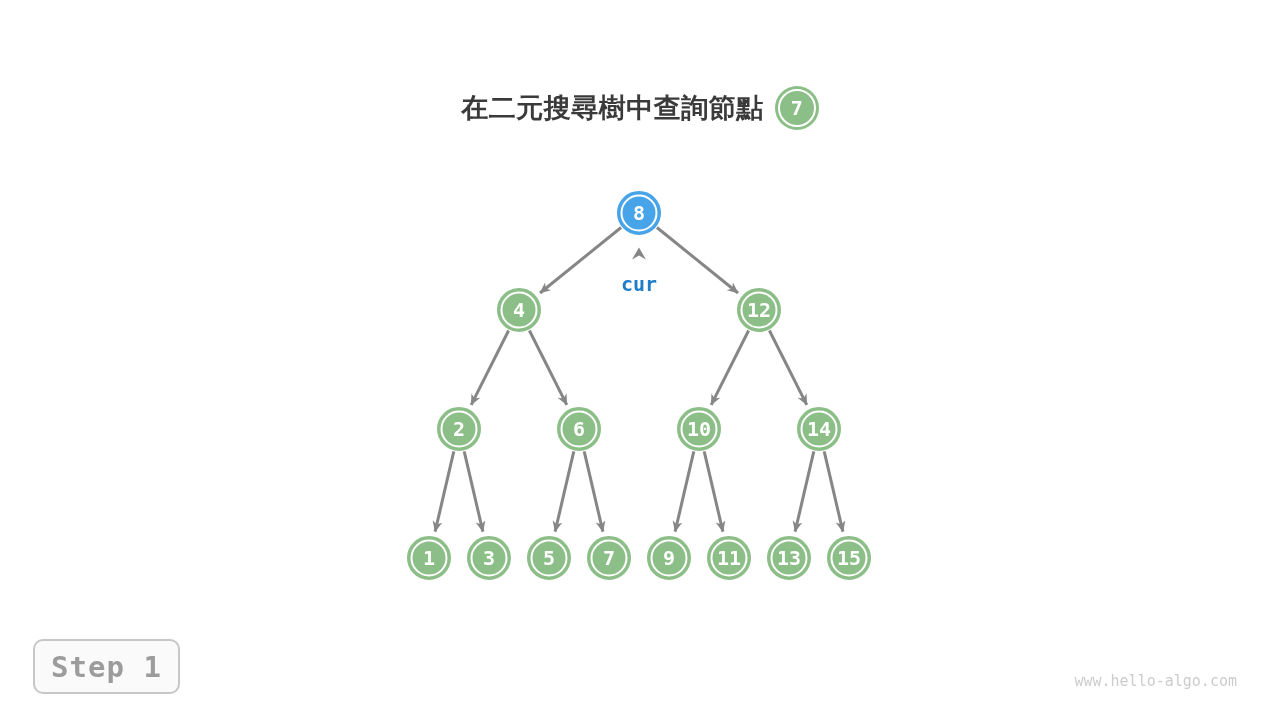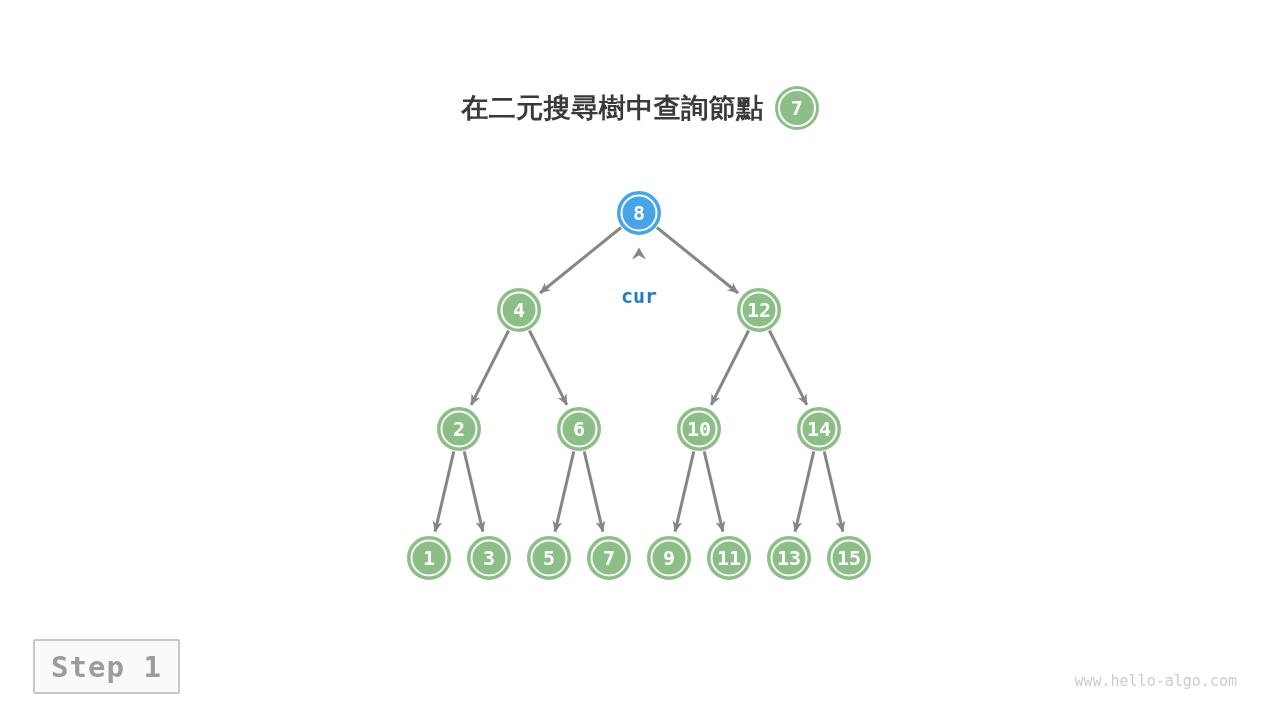--- a/index.html
+++ b/index.html
@@ -37,27 +37,27 @@
   #tree-svg { position: absolute; left: 0; top: 0; }
   .node-value-text {
     font-family: "DejaVu Sans Mono", monospace;
     font-size: 20px; font-weight: bold;
   }
 
   
   .cur-label {
     position: absolute; left: 639px; top: 272px; transform: translateX(-50%);
     font-family: "DejaVu Sans Mono", monospace;
-    font-size: 20px; font-weight: bold; color: #1f7cc9; margin-top: 12px;
+    font-size: 20px; font-weight: bold; color: #1f7cc9;
   }
 
   
   .step-badge {
     position: absolute; left: 33px; top: 639px; width: 147px; height: 55px;
-    background: #fafafa; border: 2px solid #c7c7c7; border-radius: 2px;
+    background: #fafafa; border: 2px solid #c7c7c7; border-radius: 10px;
     display: flex; align-items: center; justify-content: center;
   }
   .step-badge-text {
     font-family: "DejaVu Sans Mono", monospace;
     font-size: 29px; font-weight: bold; color: #9c9c9c;
     letter-spacing: 1px;
   }
 
   
   .watermark {

